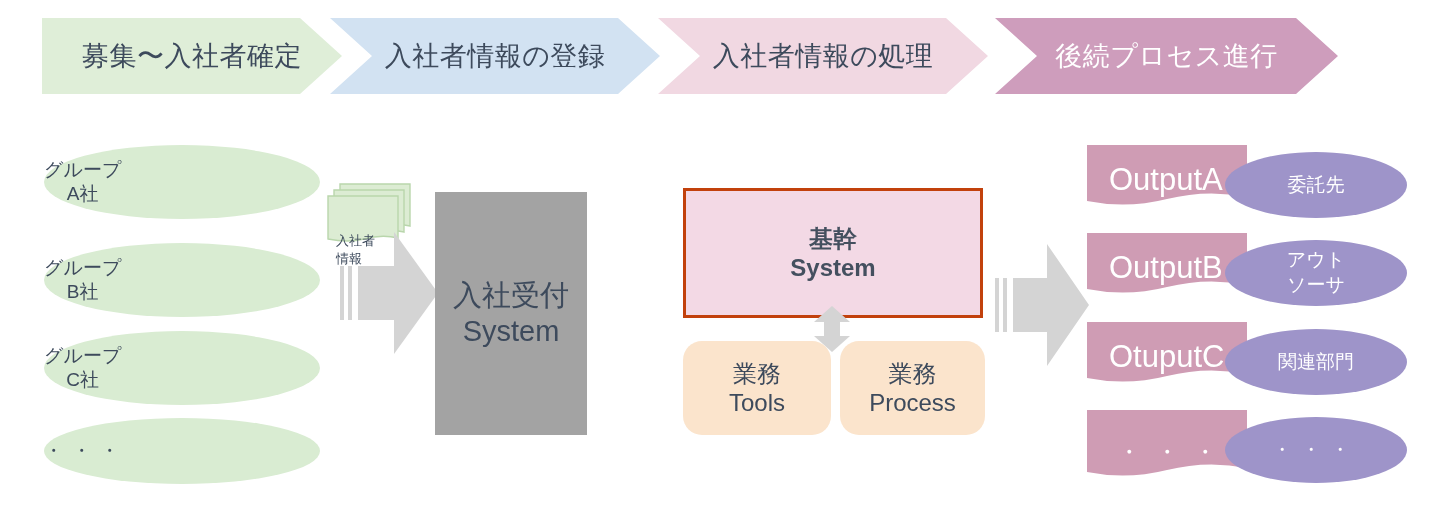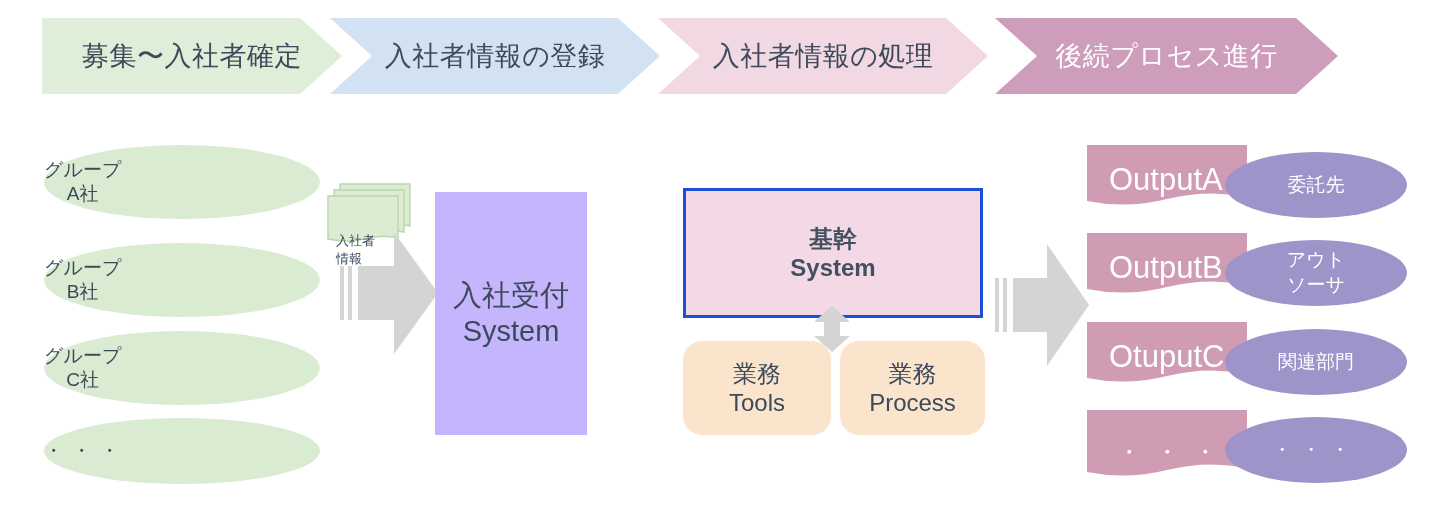--- a/index.html
+++ b/index.html
@@ -46,23 +46,23 @@
   }
 
   
   .box{
     position:absolute;
     display:flex;flex-direction:column;
     align-items:center;justify-content:center;
     text-align:center;
     line-height:1.22;
   }
-  .box-blue{background:#c4b5fd;font-size:29px;color:#3d4a5c;}
+  .box-blue{background:#a3a3a3;font-size:29px;color:#3d4a5c;}
   .box-core{
-    background:#f3d9e5;border:3px solid #1d4ed8;
+    background:#f3d9e5;border:3px solid #c2410c;
     font-size:24px;font-weight:bold;color:#44505f;
     box-sizing:border-box;
   }
   .box-orange{background:#fbe4cc;font-size:24px;color:#3d4a5c;border-radius:19px;}
 
   
   .arrow-wrap{position:absolute;}
   .arrow-label{
     position:absolute;
     font-size:17px;line-height:1.1;

